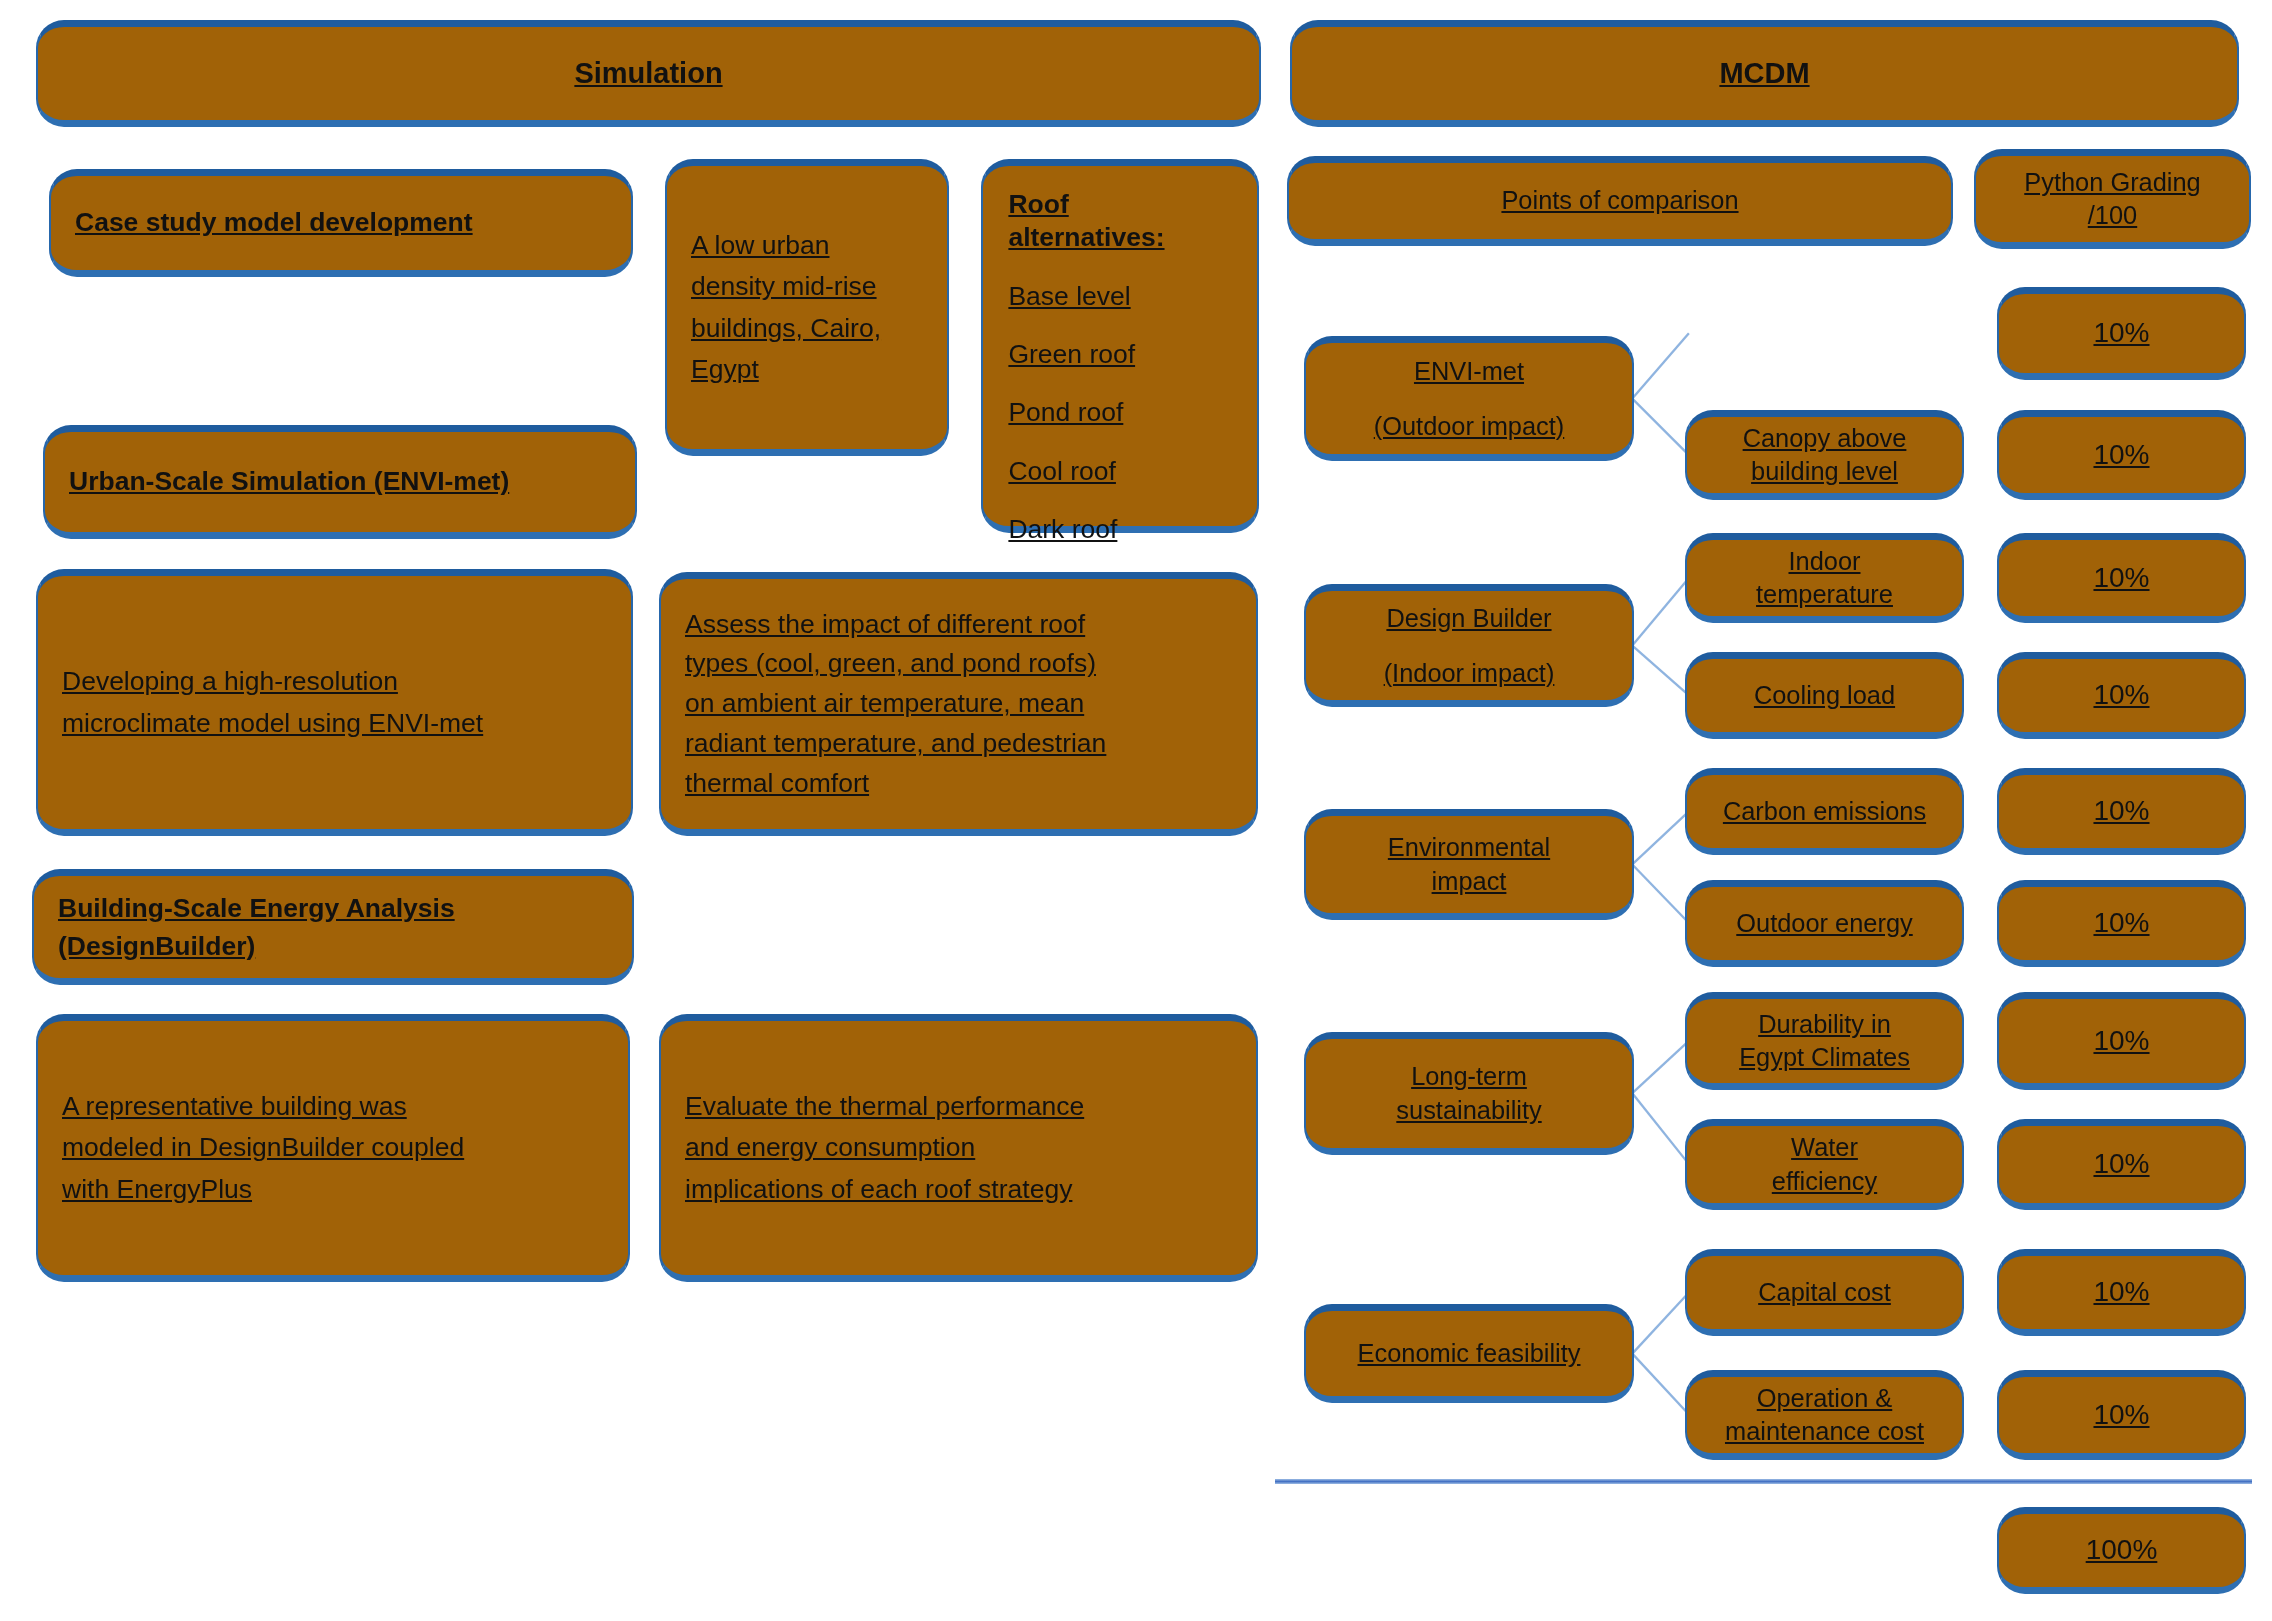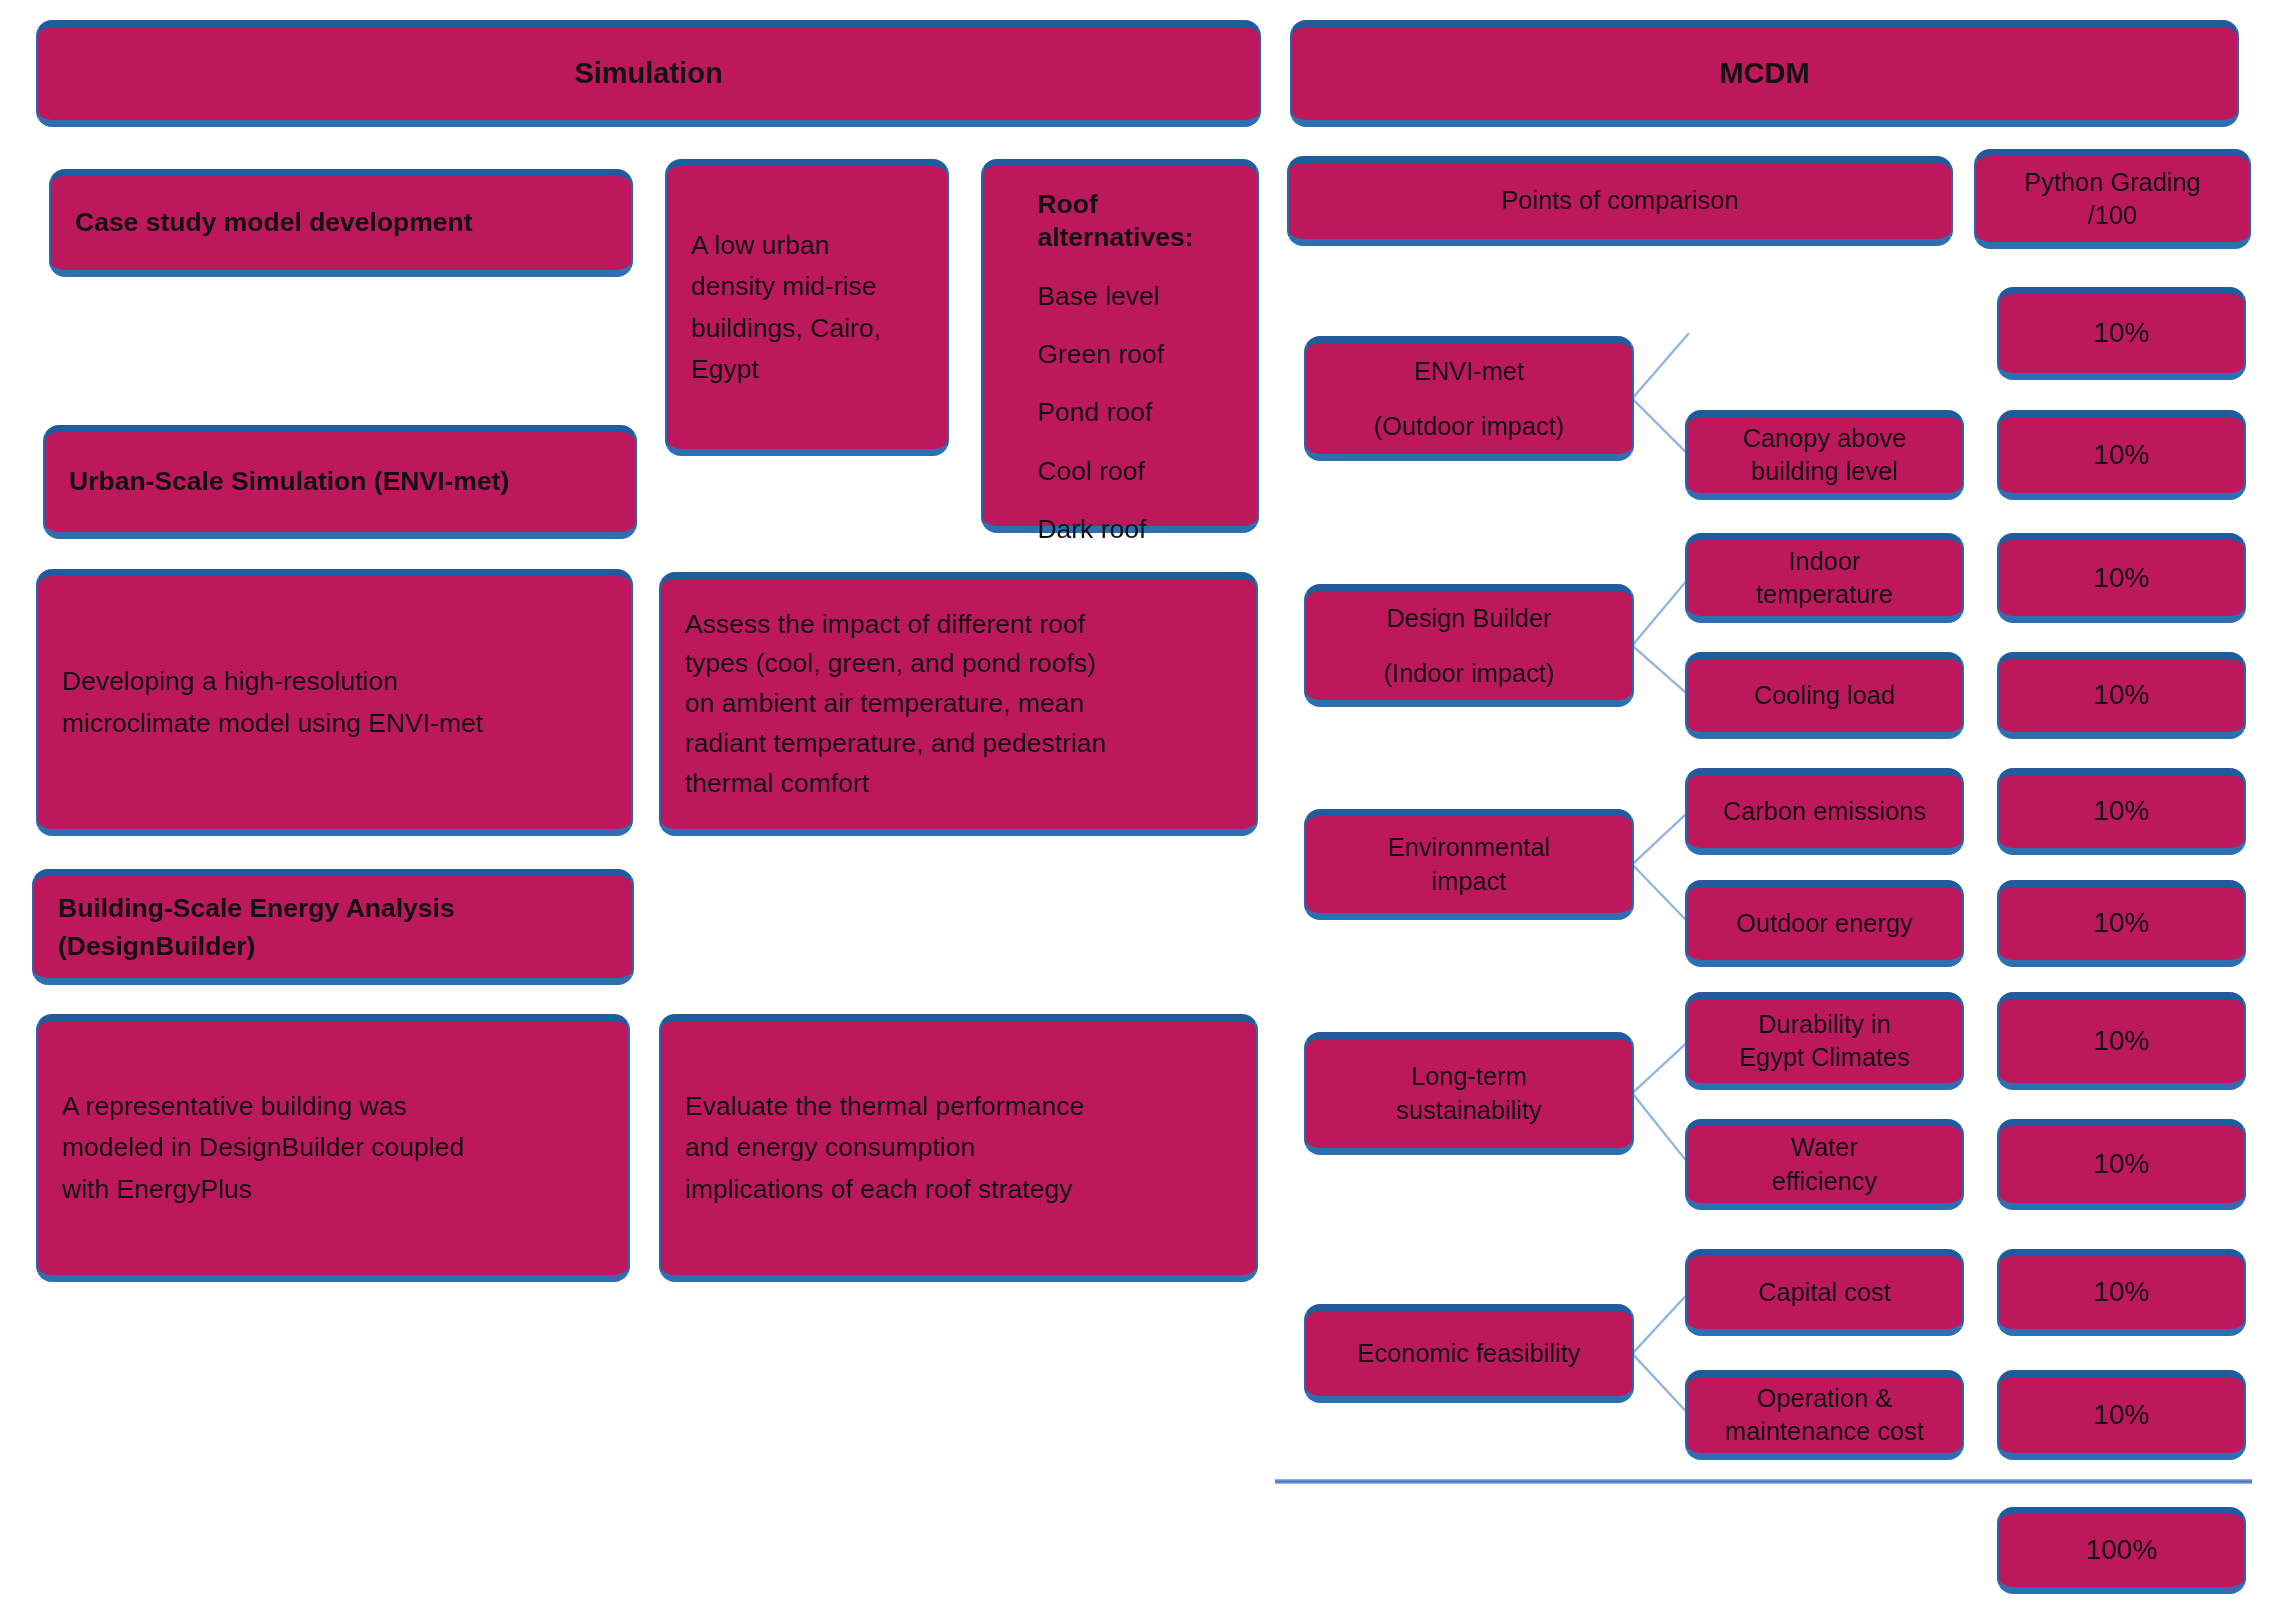--- a/index.html
+++ b/index.html
@@ -6,42 +6,43 @@
   #canvas{
     position:relative;
     width:2273px;height:1621px;
     background:#ffffff;
     font-family:"Liberation Sans", sans-serif;
     color:#111111;
   }
   .box{
     position:absolute;
     box-sizing:border-box;
-    background:#be185d;
+    background:#a16207;
     border:2.9px solid #2667AC;
     border-top-width:7.5px;
     border-bottom-width:7.5px;
     border-top-color:#1F5C9E;
     border-bottom-color:#2E6FB2;
-    border-radius:16px;
+    border-radius:28px;
     display:flex;
     align-items:center;
     z-index:2;
+    text-decoration:underline;
   }
   .box .txt{width:100%;}
   .left-text{justify-content:flex-start;}
   .left-text .txt{text-align:left;padding:5.8px 17.3px 5.8px 24px;font-size:26.5px;line-height:1.55;}
   .center-text{justify-content:center;}
   .center-text .txt{text-align:center;padding:4.6px 10.4px;font-size:25.4px;line-height:1.3;}
   .hdr .txt{font-size:29px;font-weight:700;}
   .bold .txt{font-weight:700;}
   .prewrap{white-space:pre-line;}
   .gap .txt{line-height:2.15;}
   .grade .txt{font-size:28px;}
-  .roof-box{align-items:flex-start;padding-left:29px;}
+  .roof-box{align-items:flex-start;}
   .roof-inner{padding:22px 11.5px 11.5px 25.4px;font-size:26.5px;}
   .roof-header{font-weight:700;line-height:1.25;margin-bottom:26.5px;}
   .roof-item{line-height:1.2;margin-bottom:26.5px;}
   #connectors{position:absolute;left:0;top:0;z-index:1;pointer-events:none;}
   #separator{
     position:absolute;left:1275px;top:1479px;width:977px;height:4.6px;
     background:linear-gradient(to bottom,#9DBCE4,#4472C4 50%,#9DBCE4);
     z-index:2;
   }
 </style>

